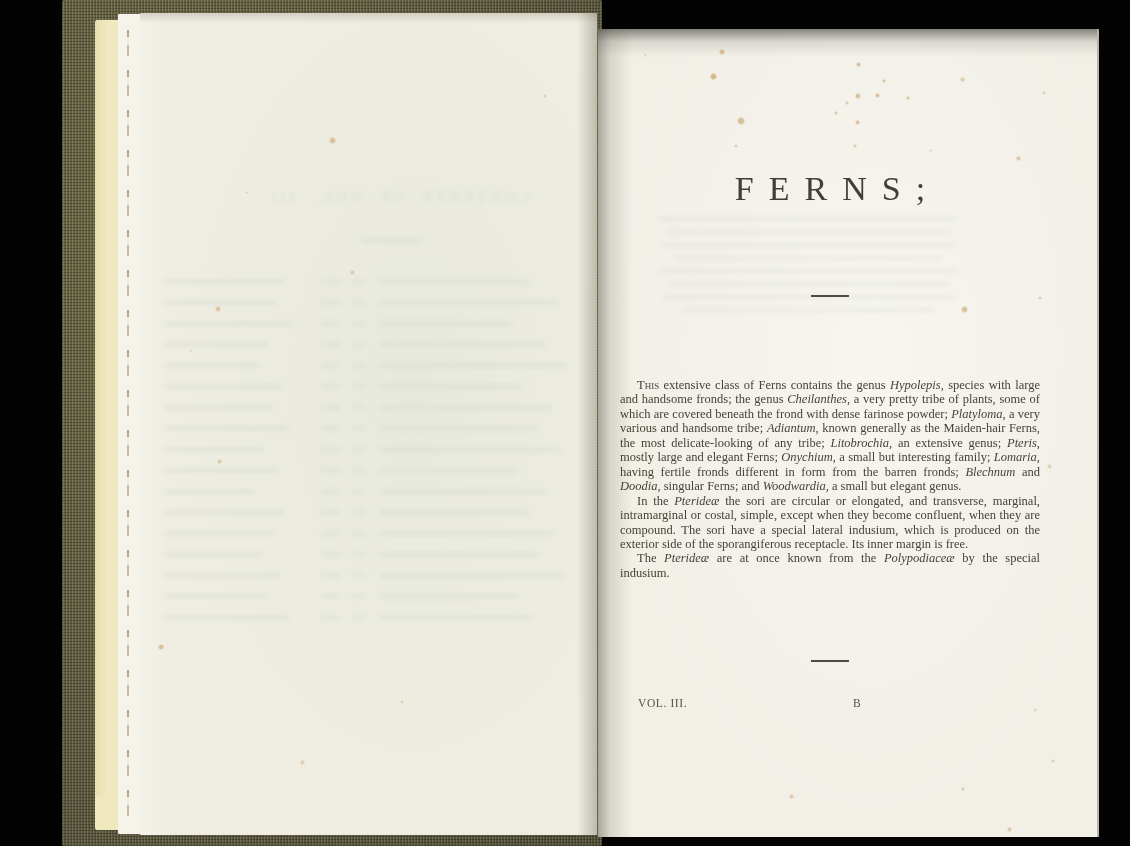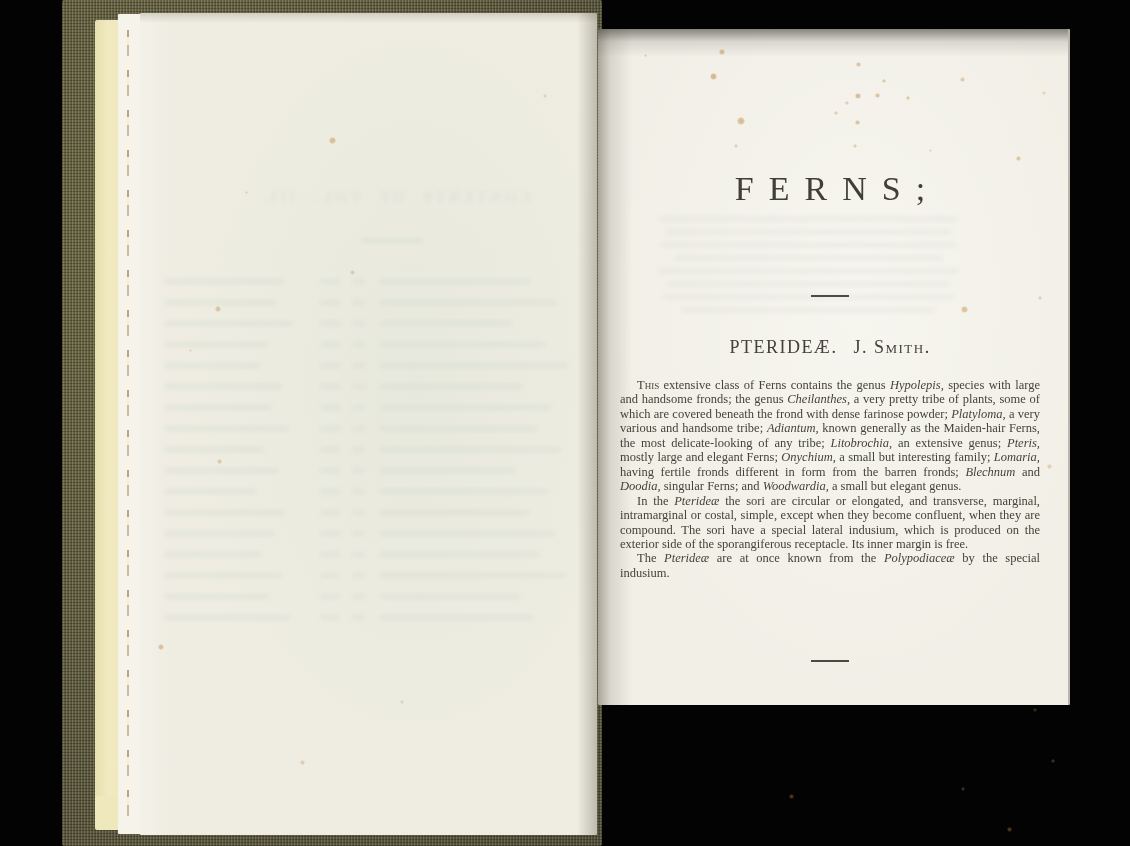--- a/index.html
+++ b/index.html
@@ -69,27 +69,28 @@
     background:#8fb0ab;filter:blur(2px);opacity:.18;
   }
   .ghost-table{position:absolute;left:12px;top:258px;width:420px;}
   .ghost-row{position:relative;height:21px;}
   .ghost-seg{
     position:absolute;top:8px;height:5px;border-radius:2px;
     background:#9db7b2;filter:blur(2px);
   }
   
   .right-page{
-    position:absolute;left:598px;top:29px;width:470px;height:676px;
+    position:absolute;left:598px;top:29px;width:470px;height:808px;
     background:
       radial-gradient(ellipse at 55% 40%, rgba(255,255,252,.4) 0%, rgba(255,255,252,0) 70%),
       #f1efe6;
     border-right:2px solid #b9b6aa;
     border-radius:1px;
     color:#45423a;
+    padding-left:29px;
   }
   .right-page::before{ 
     content:"";position:absolute;left:0;top:0;width:100%;height:28px;
     background:linear-gradient(to bottom, rgba(28,25,20,.5) 0%, rgba(28,25,20,.12) 45%, rgba(28,25,20,0) 100%);
   }
   .right-page::after{ 
     content:"";position:absolute;left:0;top:0;width:34px;height:100%;
     background:linear-gradient(to right, rgba(70,64,52,.42), rgba(70,64,52,.15) 12px, rgba(70,64,52,0) 100%);
   }
   .rp-text{position:absolute;left:22px;top:0;width:420px;height:100%;}
@@ -261,29 +262,30 @@
         <div class="rp-ghost-line" style="width: 296px; margin-left: 4.5px;"></div>
         <div class="rp-ghost-line" style="width: 270px; margin-left: 17.5px;"></div>
         <div class="rp-ghost-line" style="width: 302px; margin-left: 1.5px;"></div>
         <div class="rp-ghost-line" style="width: 284px; margin-left: 10.5px;"></div>
         <div class="rp-ghost-line" style="width: 292px; margin-left: 6.5px;"></div>
         <div class="rp-ghost-line" style="width: 255px; margin-left: 25px;"></div>
       </div>
     <div class="rp-text">
       <div class="book-title">FERNS;</div>
       <div class="rule rule-1"></div>
-      <div class="section-heading">
-        <span>PTERIDEÆ.</span><span class="gap"></span><span>J. <span class="sc">Smith</span>.</span>
-      </div>
       <div class="body-text">
         <p><span class="sc">This</span> extensive class of Ferns contains the genus <i>Hypolepis,</i> species with large and handsome fronds; the genus <i>Cheilanthes,</i> a very pretty tribe of plants, some of which are covered beneath the frond with dense farinose powder; <i>Platyloma,</i> a very various and handsome tribe; <i>Adiantum,</i> known generally as the Maiden-hair Ferns, the most delicate-looking of any tribe; <i>Litobrochia,</i> an extensive genus; <i>Pteris,</i> mostly large and elegant Ferns; <i>Onychium,</i> a small but interesting family; <i>Lomaria,</i> having fertile fronds different in form from the barren fronds; <i>Blechnum</i> and <i>Doodia,</i> singular Ferns; and <i>Woodwardia,</i> a small but elegant genus.</p>
         <p>In the <i>Pterideæ</i> the sori are circular or elongated, and transverse, marginal, intramarginal or costal, simple, except when they become confluent, when they are compound.  The sori have a special lateral indusium, which is produced on the exterior side of the sporangiferous receptacle.  Its inner margin is free.</p>
         <p>The <i>Pterideæ</i> are at once known from the <i>Polypodiaceæ</i> by the special indusium.</p>
       </div>
       <div class="rule rule-2"></div>
+      <div class="footer">
+        <span class="vol">VOL. III.</span>
+        <span class="sig">B</span>
+      </div>
     </div>
   </div>
 
   <div class="spots" id="spots">
       <div class="spot" style="left: 328.5px; top: 136.5px; width: 7px; height: 7px; opacity: 0.5; background: radial-gradient(circle, rgb(192, 138, 70) 0%, rgba(192, 138, 70, 0.8) 45%, transparent 75%);"></div>
       <div class="spot" style="left: 215px; top: 306px; width: 6px; height: 6px; opacity: 0.45; background: radial-gradient(circle, rgb(192, 138, 70) 0%, rgba(192, 138, 70, 0.8) 45%, transparent 75%);"></div>
       <div class="spot" style="left: 349.5px; top: 269.5px; width: 5px; height: 5px; opacity: 0.35; background: radial-gradient(circle, rgb(192, 138, 70) 0%, rgba(192, 138, 70, 0.8) 45%, transparent 75%);"></div>
       <div class="spot" style="left: 158px; top: 644px; width: 6px; height: 6px; opacity: 0.5; background: radial-gradient(circle, rgb(192, 138, 70) 0%, rgba(192, 138, 70, 0.8) 45%, transparent 75%);"></div>
       <div class="spot" style="left: 216.5px; top: 458.5px; width: 5px; height: 5px; opacity: 0.4; background: radial-gradient(circle, rgb(192, 138, 70) 0%, rgba(192, 138, 70, 0.8) 45%, transparent 75%);"></div>
       <div class="spot" style="left: 543px; top: 94px; width: 4px; height: 4px; opacity: 0.3; background: radial-gradient(circle, rgb(192, 138, 70) 0%, rgba(192, 138, 70, 0.8) 45%, transparent 75%);"></div>

